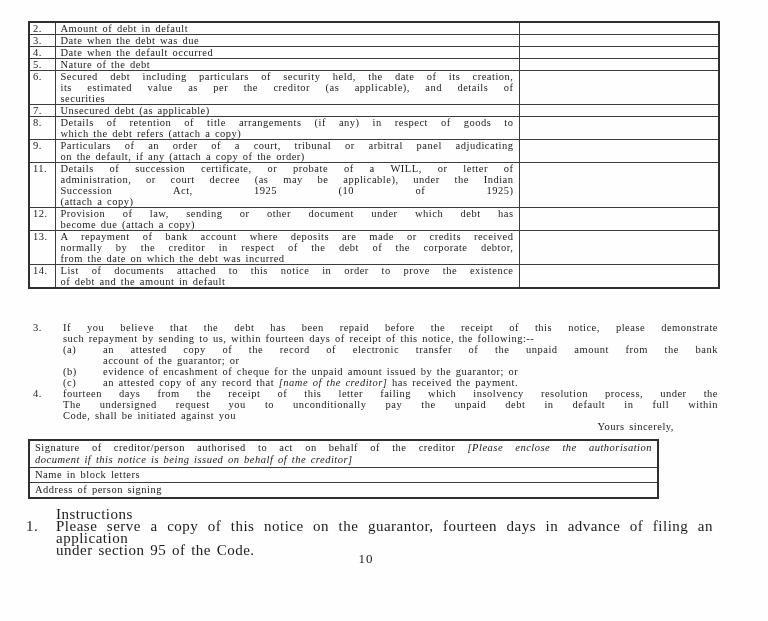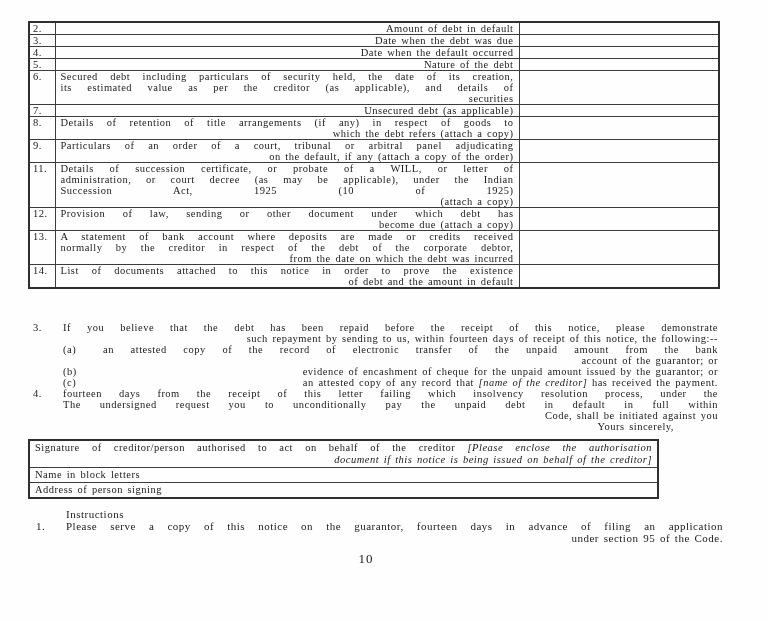--- a/index.html
+++ b/index.html
@@ -32,21 +32,21 @@
     letter-spacing: 0.5px;
     word-spacing: 1.5px;
   }
   table.debt td.num { padding: 0 2px 0 3px; }
   .col-num  { width: 26px; }
   .col-desc { width: 464px; }
   .col-val  { width: 200px; }
 
   
   .jl { text-align: justify; text-align-last: justify; -moz-text-align-last: justify; }
-  .ll { text-align: right; }
+  .ll { text-align: left; }
 
   
   .paras {
     position: absolute; left: 33px; top: 322px; width: 685px;
     font-size: 10.5px; line-height: 11px;
     letter-spacing: 0.5px; word-spacing: 1.5px;
   }
   .pitem { display: flex; }
   .pnum  { flex: 0 0 30px; }
   .pbody { flex: 1; min-width: 0; }
@@ -69,22 +69,22 @@
     padding: 1px 5px;
     font-size: 10.5px;
     line-height: 12px;
     vertical-align: top;
     letter-spacing: 0.5px;
     word-spacing: 1.5px;
   }
 
   
   .instr {
-    position: absolute; left: 36px; top: 508px; width: 687px;
-    font-size: 11px; line-height: 12px;
+    position: absolute; left: 26px; top: 508px; width: 687px;
+    font-size: 15px; line-height: 12px;
     letter-spacing: 0.5px; word-spacing: 1.5px;
   }
   .iheading { margin-left: 30px; }
 
   
   .pageno {
     position: absolute; top: 551px; left: 7px; width: 718px;
     text-align: center;
     font-size: 13px;
     letter-spacing: 1px;
@@ -176,21 +176,21 @@
         <td class="num">12.</td>
         <td class="desc">
             <div class="jl">Provision of law, sending or other document under which debt has</div>
             <div class="ll">become due (attach a copy)</div>
           </td>
         <td class="val"></td>
       </tr>
       <tr>
         <td class="num">13.</td>
         <td class="desc">
-            <div class="jl">A statement of bank account where deposits are made or credits received</div>
+            <div class="jl">A repayment of bank account where deposits are made or credits received</div>
             <div class="jl">normally by the creditor in respect of the debt of the corporate debtor,</div>
             <div class="ll">from the date on which the debt was incurred</div>
           </td>
         <td class="val"></td>
       </tr>
       <tr>
         <td class="num">14.</td>
         <td class="desc">
             <div class="jl">List of documents attached to this notice in order to prove the existence</div>
             <div class="ll">of debt and the amount in default</div>

